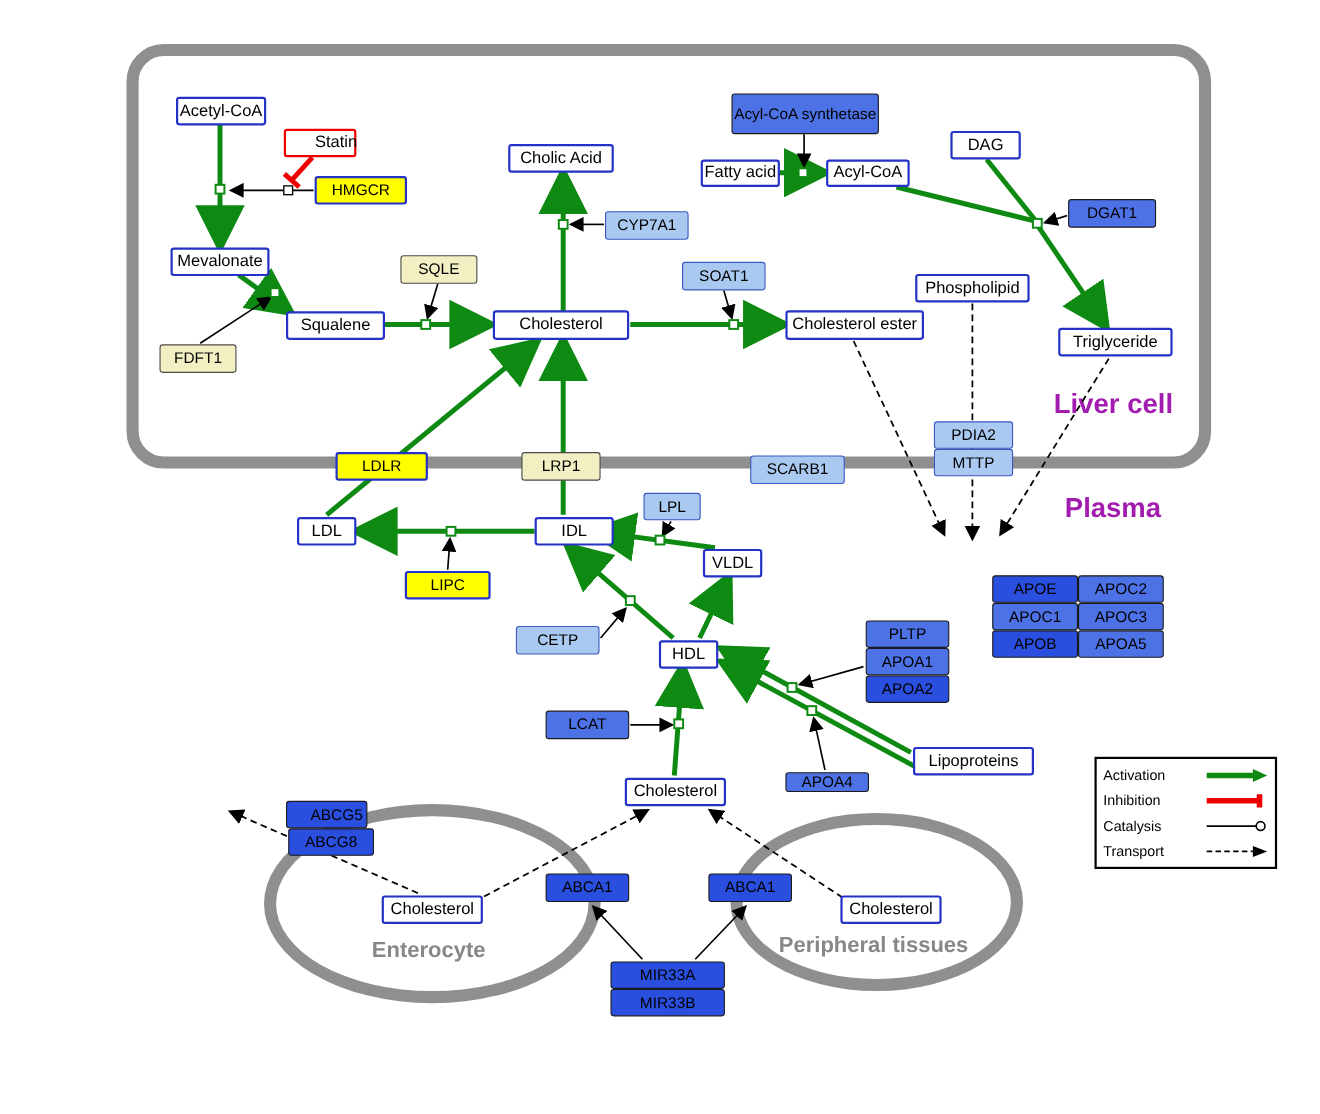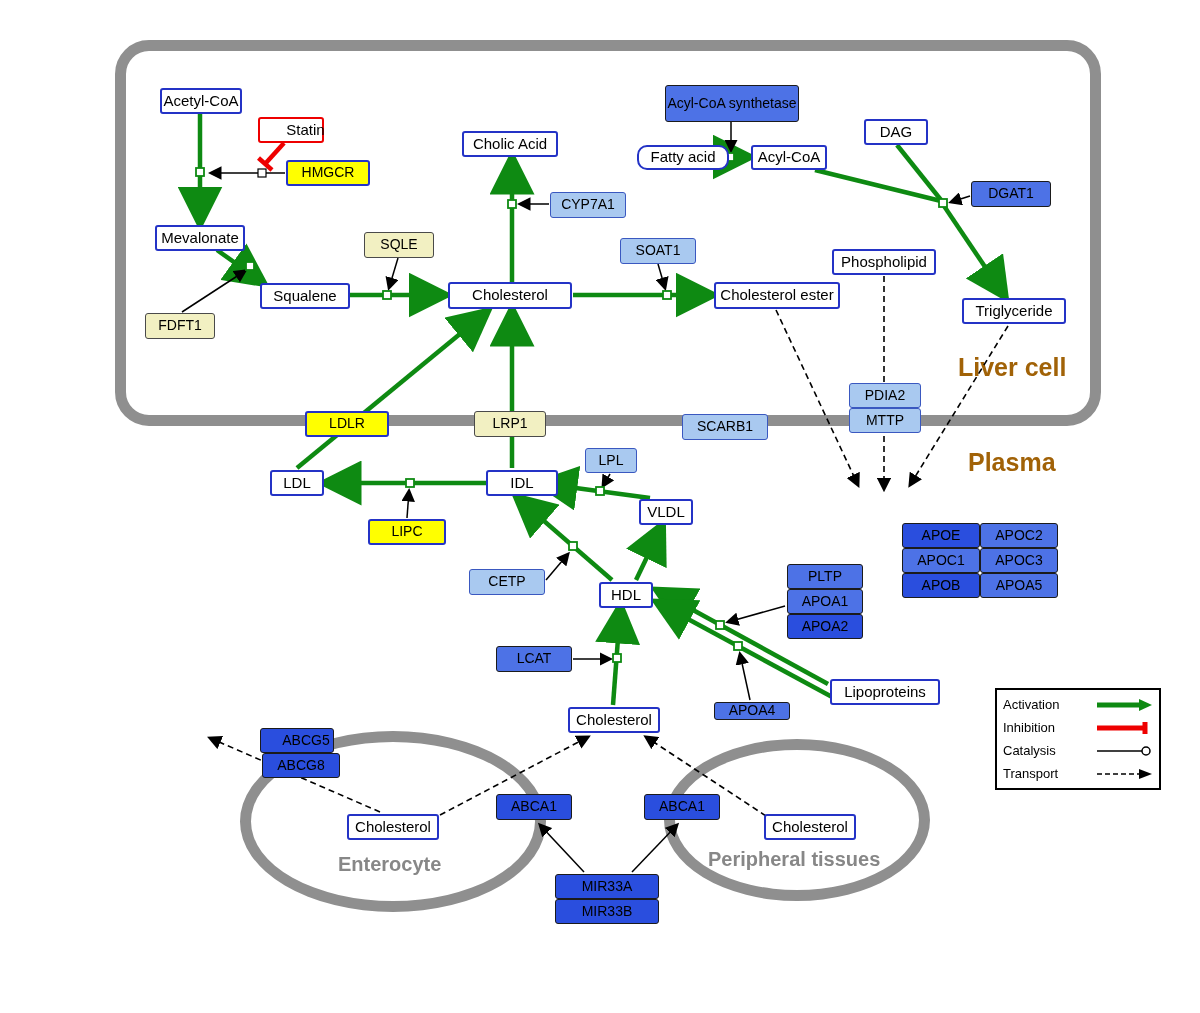--- a/index.html
+++ b/index.html
@@ -2,21 +2,21 @@
 <html><head>
 <meta charset="utf-8">
 <style>
   html,body{margin:0;padding:0;background:#fff;}
   #stage{position:relative;width:1200px;height:1013px;background:#fff;overflow:hidden;
          font-family:"Liberation Sans",sans-serif;}
   .compartment{position:absolute;border:11px solid #8f8f8f;box-sizing:border-box;background:transparent;z-index:1;}
   #liver-cell{left:115px;top:40px;width:986px;height:386px;border-radius:34px;}
   #enterocyte{left:240px;top:731px;width:306px;height:181px;border-radius:50%;}
   #peripheral{left:664px;top:739px;width:266px;height:162px;border-radius:50%;}
-  .complabel{position:absolute;font-weight:bold;color:#a16207;z-index:2;white-space:nowrap;}
+  .complabel{position:absolute;font-weight:bold;color:#a21caf;z-index:2;white-space:nowrap;}
   #edges{position:absolute;left:0;top:0;z-index:2;pointer-events:none;}
   .node{position:absolute;display:flex;align-items:center;justify-content:center;text-align:center;
         box-sizing:border-box;color:#000;font-size:15px;line-height:1.1;border-radius:3px;z-index:3;cursor:pointer;}
   .metabolite{background:#ffffff;border:2.5px solid #2433c6;}
   .drug{background:#ffffff;border:2.5px solid #ee0000;padding-left:29px;}
   .enz-yellow{background:#ffff00;border:2px solid #2433c6;font-size:14px;}
   .enz-pale{background:#f2f0c2;border:1px solid #4a4a4a;font-size:14px;}
   .enz-lblue{background:#a9c9f0;border:1px solid #3a58c0;font-size:14px;}
   .enz-blue{background:#4d72e6;border:1px solid #1b1b1b;font-size:14px;}
   .enz-dblue{background:#2a4ede;border:1px solid #1b1b1b;font-size:14px;}
@@ -125,21 +125,21 @@
   <div class="node metabolite" style="left:155px;top:225px;width:90px;height:26px;">Mevalonate</div>
   <div class="node enz-pale" style="left:145px;top:313px;width:70px;height:26px;">FDFT1</div>
   <div class="node metabolite" style="left:260px;top:283px;width:90px;height:26px;">Squalene</div>
   <div class="node enz-pale" style="left:364px;top:232px;width:70px;height:26px;">SQLE</div>
   <div class="node metabolite" style="left:448px;top:282px;width:124px;height:27px;">Cholesterol</div>
   <div class="node metabolite" style="left:462px;top:131px;width:96px;height:26px;">Cholic Acid</div>
   <div class="node enz-lblue" style="left:550px;top:192px;width:76px;height:26px;">CYP7A1</div>
   <div class="node enz-lblue" style="left:620px;top:238px;width:76px;height:26px;">SOAT1</div>
   <div class="node metabolite" style="left:714px;top:282px;width:126px;height:27px;">Cholesterol ester</div>
   <div class="node enz-blue" style="left:665px;top:85px;width:134px;height:37px;">Acyl-CoA synthetase</div>
-  <div class="node metabolite" style="left:637px;top:145px;width:92px;height:25px;border-radius:10px;">Fatty acid</div>
+  <div class="node metabolite" style="left:637px;top:145px;width:72px;height:25px;">Fatty acid</div>
   <div class="node metabolite" style="left:751px;top:145px;width:76px;height:25px;">Acyl-CoA</div>
   <div class="node metabolite" style="left:864px;top:119px;width:64px;height:26px;">DAG</div>
   <div class="node enz-blue" style="left:971px;top:181px;width:80px;height:26px;">DGAT1</div>
   <div class="node metabolite" style="left:832px;top:249px;width:104px;height:26px;">Phospholipid</div>
   <div class="node metabolite" style="left:962px;top:298px;width:104px;height:26px;">Triglyceride</div>
 
   <div class="node enz-yellow" style="left:305px;top:411px;width:84px;height:26px;">LDLR</div>
   <div class="node enz-pale" style="left:474px;top:411px;width:72px;height:26px;">LRP1</div>
   <div class="node enz-lblue" style="left:682px;top:414px;width:86px;height:26px;">SCARB1</div>
   <div class="node enz-lblue" style="left:849px;top:383px;width:72px;height:25px;">PDIA2</div>

